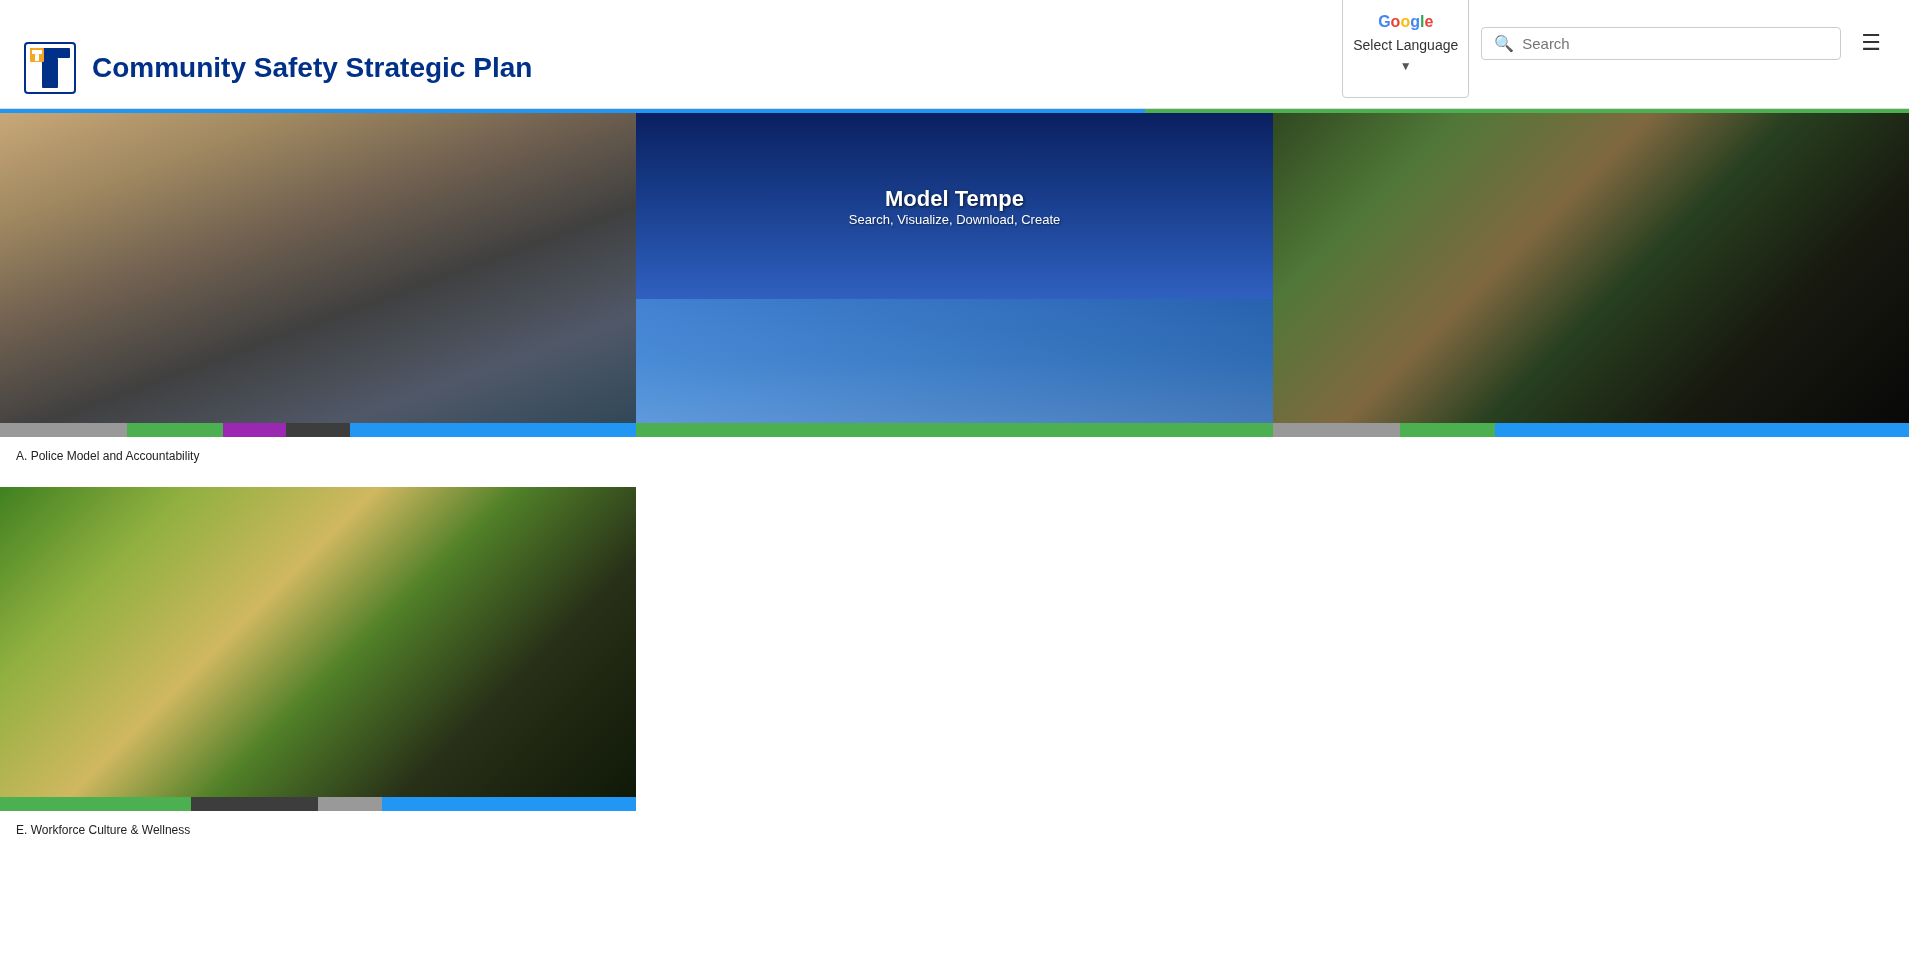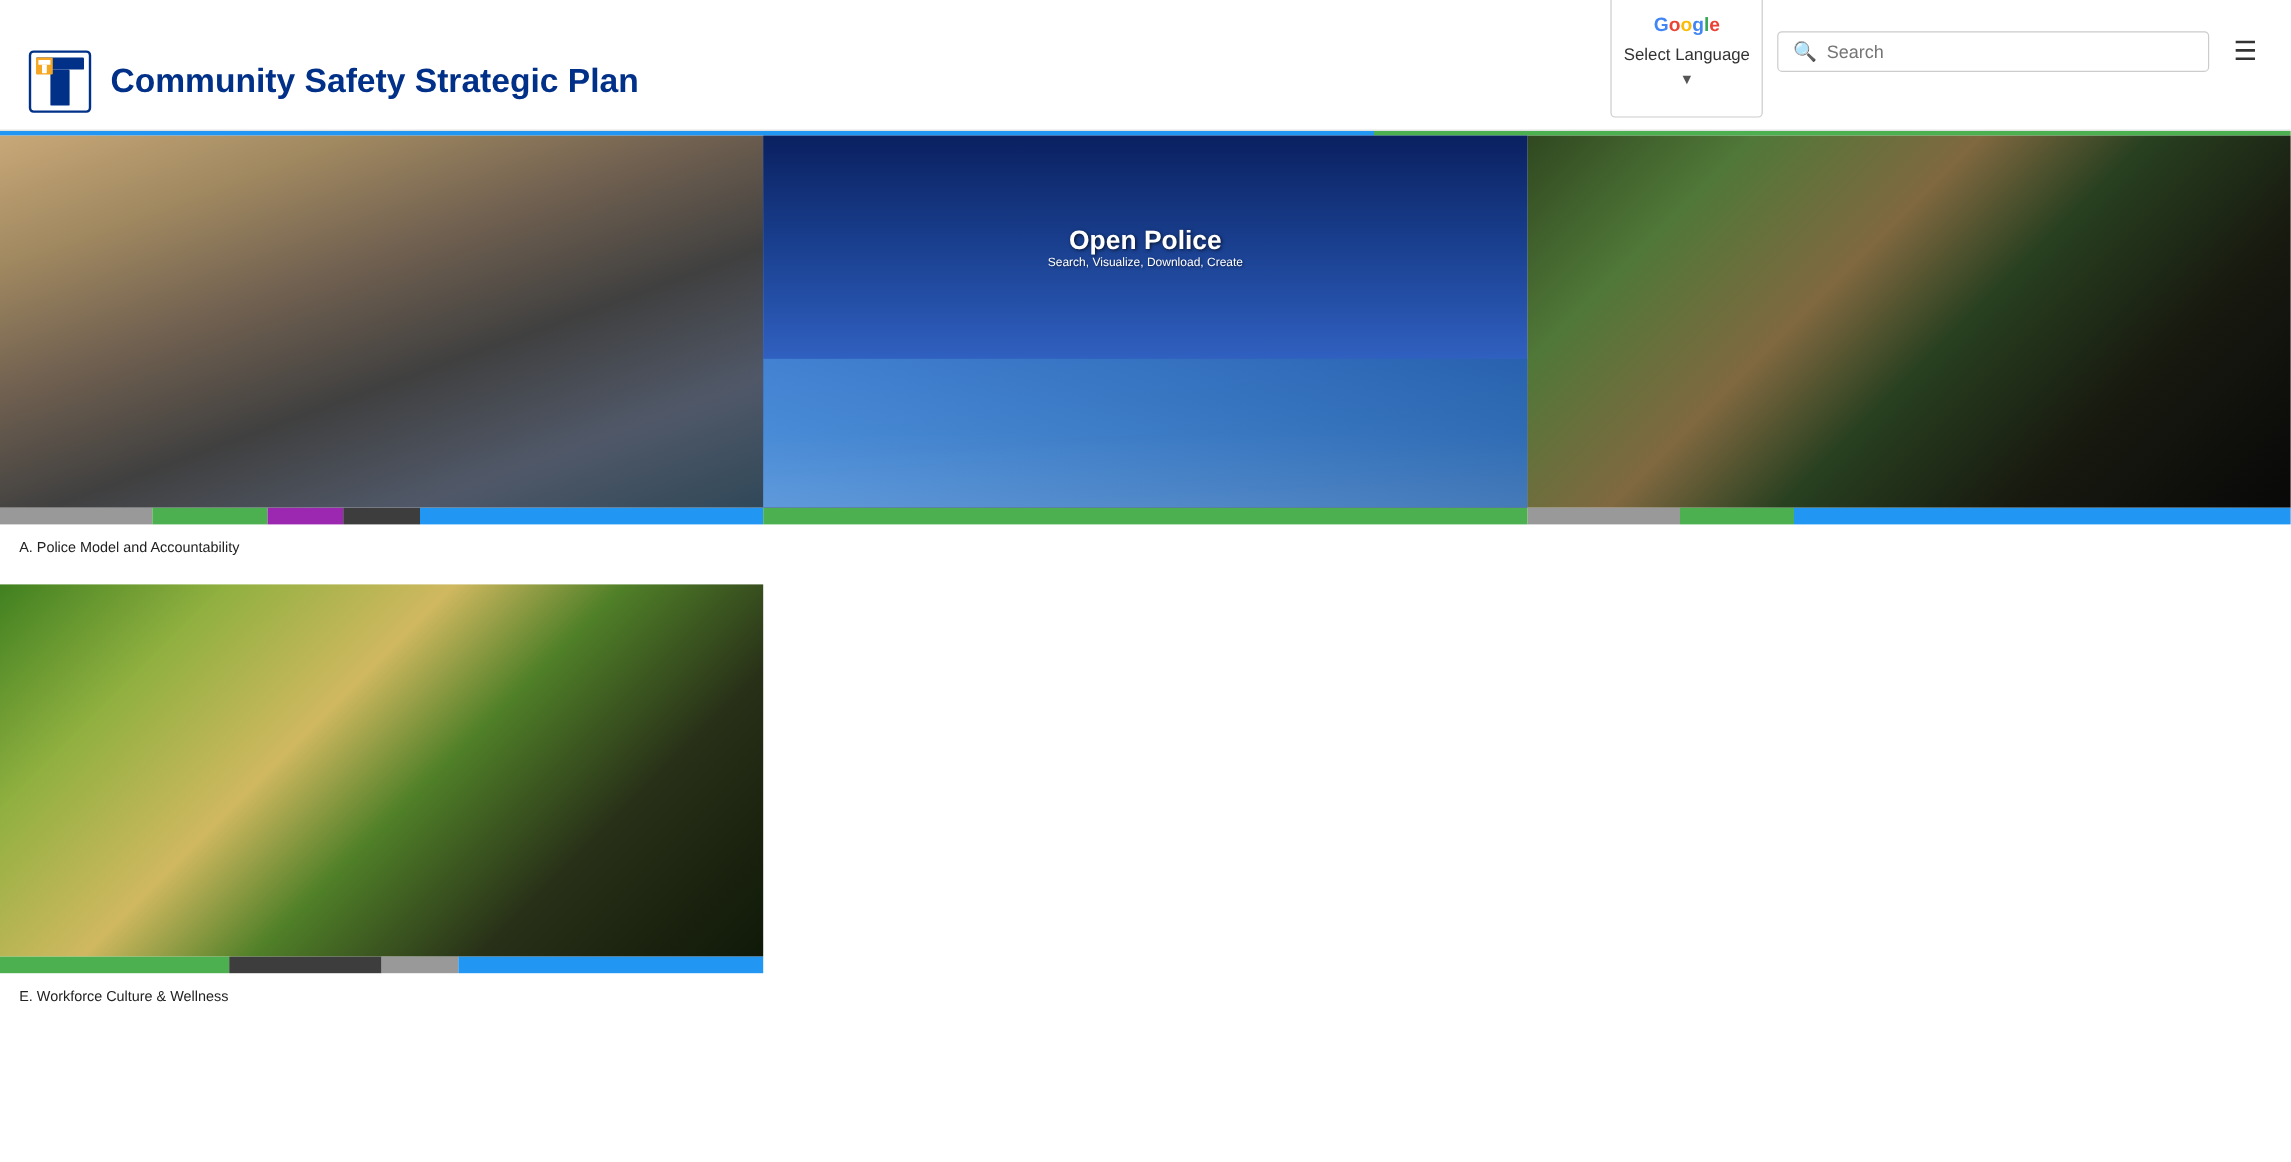--- a/index.html
+++ b/index.html
@@ -192,22 +192,22 @@
         <div class="seg" style="flex: 1 1 0%; background-color: rgb(156, 39, 176);"></div>
         <div class="seg" style="flex: 1 1 0%; background-color: rgb(61, 61, 61);"></div>
         <div class="seg" style="flex: 4.5 1 0%; background-color: rgb(33, 150, 243);"></div>
       </div>
       <div class="card-label">A. Police Model and Accountability</div>
     </div>
     <div class="card">
       <div class="card-img-placeholder" style="background: linear-gradient(rgb(26, 58, 123) 0%, rgb(32, 80, 160) 30%, rgb(48, 96, 176) 50%, rgb(26, 48, 128) 70%, rgb(10, 32, 96) 100%);">
       <div style="width:100%;height:100%;position:relative;background:linear-gradient(180deg, #0a2060 0%, #1a4090 30%, #3060c0 60%, #4880d0 80%, #90b0e0 100%);">
         <div style="position:absolute;top:30%;left:50%;transform:translate(-50%,-50%);text-align:center;color:white;">
-          <div style="font-size:22px;font-weight:bold;text-shadow:1px 1px 3px rgba(0,0,0,0.7);">Open Police</div>
-          <div style="font-size:10px;text-shadow:1px 1px 2px rgba(0,0,0,0.5);">Search, Visualize, Download, Create</div>
+          <div style="font-size:22px;font-weight:bold;text-shadow:1px 1px 3px rgba(0,0,0,0.7);">Model Tempe</div>
+          <div style="font-size:13px;text-shadow:1px 1px 2px rgba(0,0,0,0.5);">Search, Visualize, Download, Create</div>
         </div>
         <div style="position:absolute;bottom:0;left:0;right:0;height:40%;background:linear-gradient(to right,#4a90d9,#2563a8);opacity:0.7;"></div>
       </div>
     </div>
       <div class="color-bar-container">
         <div class="seg" style="flex: 10 1 0%; background-color: rgb(76, 175, 80);"></div>
       </div>
     </div>
     <div class="card">
       <div class="card-img-placeholder" style="background: linear-gradient(135deg, rgb(48, 72, 32) 0%, rgb(80, 120, 56) 20%, rgb(128, 104, 64) 40%, rgb(40, 64, 32) 55%, rgb(24, 26, 16) 75%, rgb(8, 8, 8) 100%);"></div>

